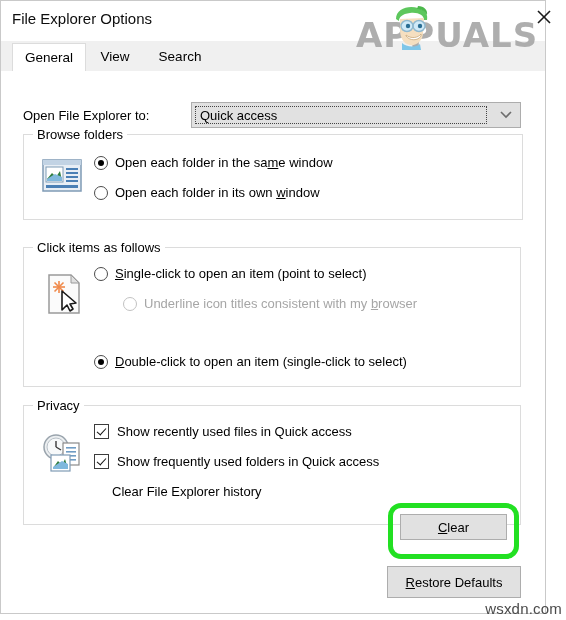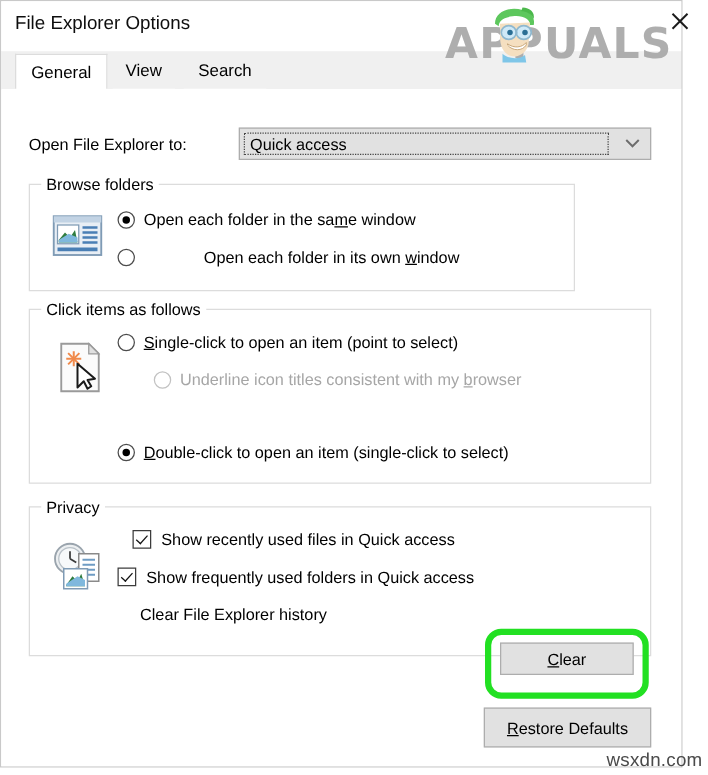--- a/index.html
+++ b/index.html
@@ -172,21 +172,21 @@
   .group-label {
     position: absolute;
     top: -8px;
     left: 9px;
     padding: 0 4px;
     background: #ffffff;
     font-size: 13px;
     color: #000;
     white-space: nowrap;
   }
-  #group-browse { left: 22px; top: 76px;  width: 437px; height: 86px; }
+  #group-browse { left: 22px; top: 63px;  width: 500px; height: 86px; }
   #group-click  { left: 22px; top: 176px; width: 498px; height: 140px; }
   #group-privacy{ left: 22px; top: 334px; width: 498px; height: 120px; }
 
   
   .opt-icon {
     position: absolute;
     width: 42px;
     height: 42px;
   }
   #icon-browse  { left: 17px; top: 20px; }
@@ -369,21 +369,21 @@
           <rect x="25" y="25" width="12" height="2"></rect>
         </g>
         <rect x="5" y="30" width="32" height="3" fill="#4a7fb5"></rect>
       </svg>
 
       <div class="row" style="left:70px; top:20px;">
         <span class="radio checked"></span>
         <span><span>Open each folder in the sa</span><span class="acc">m</span><span>e window</span></span>
       </div>
 
-      <div class="row" style="left:70px; top:50px;gap:48px;">
+      <div class="row" style="left:70px; top:50px;">
         <span class="radio"></span>
         <span><span>Open each folder in its own </span><span class="acc">w</span><span>indow</span></span>
       </div>
     </div>
 
     <div class="group" id="group-click">
       <div class="group-label">Click items as follows</div>
 
       <svg class="opt-icon" id="icon-click" viewBox="0 0 42 42">
         <path d="M6 2 L28 2 L36 10 L36 40 L6 40 Z" fill="#fbfbfb" stroke="#9a9a9a" stroke-width="1.5"></path>
@@ -427,21 +427,21 @@
           <rect x="25" y="14" width="10" height="1.6"></rect>
           <rect x="25" y="18" width="10" height="1.6"></rect>
           <rect x="25" y="22" width="10" height="1.6"></rect>
           <rect x="25" y="26" width="10" height="1.6"></rect>
         </g>
         <rect x="10" y="22" width="19" height="16" fill="#ffffff" stroke="#7f9bb5" stroke-width="1.2"></rect>
         <path d="M12 35 L17 28 L21 32 L24 26 L27 36 L12 36 Z" fill="#2f7d3f"></path>
         <path d="M12 36 L27 36 L27 31 L21 28 L12 34 Z" fill="#7fb8dd"></path>
       </svg>
 
-      <div class="row" style="left:82px; top:18px;">
+      <div class="row" style="left:70px; top:18px;">
         <span class="checkbox checked"></span>
         <span>Show recently used files in Quick access</span>
       </div>
 
       <div class="row" style="left:70px; top:48px;">
         <span class="checkbox checked"></span>
         <span>Show frequently used folders in Quick access</span>
       </div>
 
       <div id="clear-history-label">Clear File Explorer history</div>

